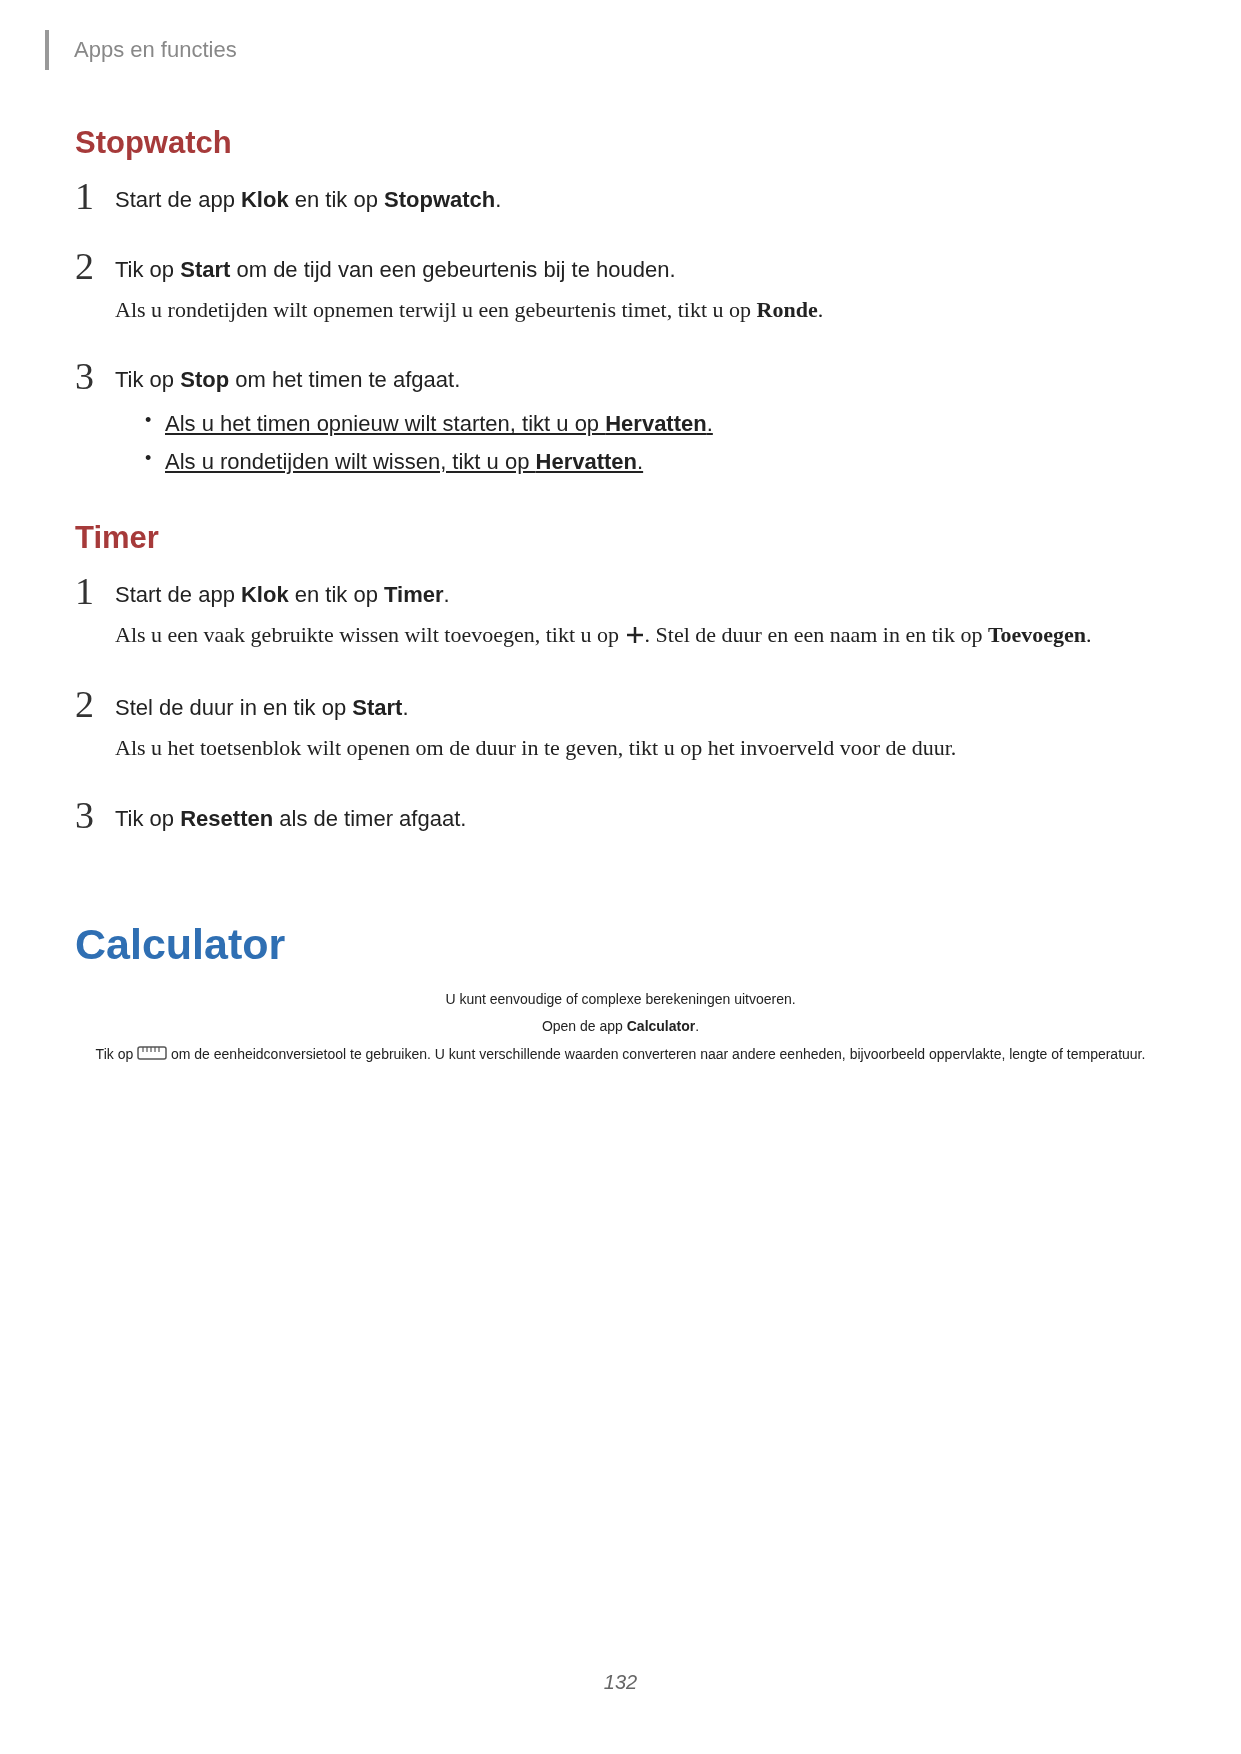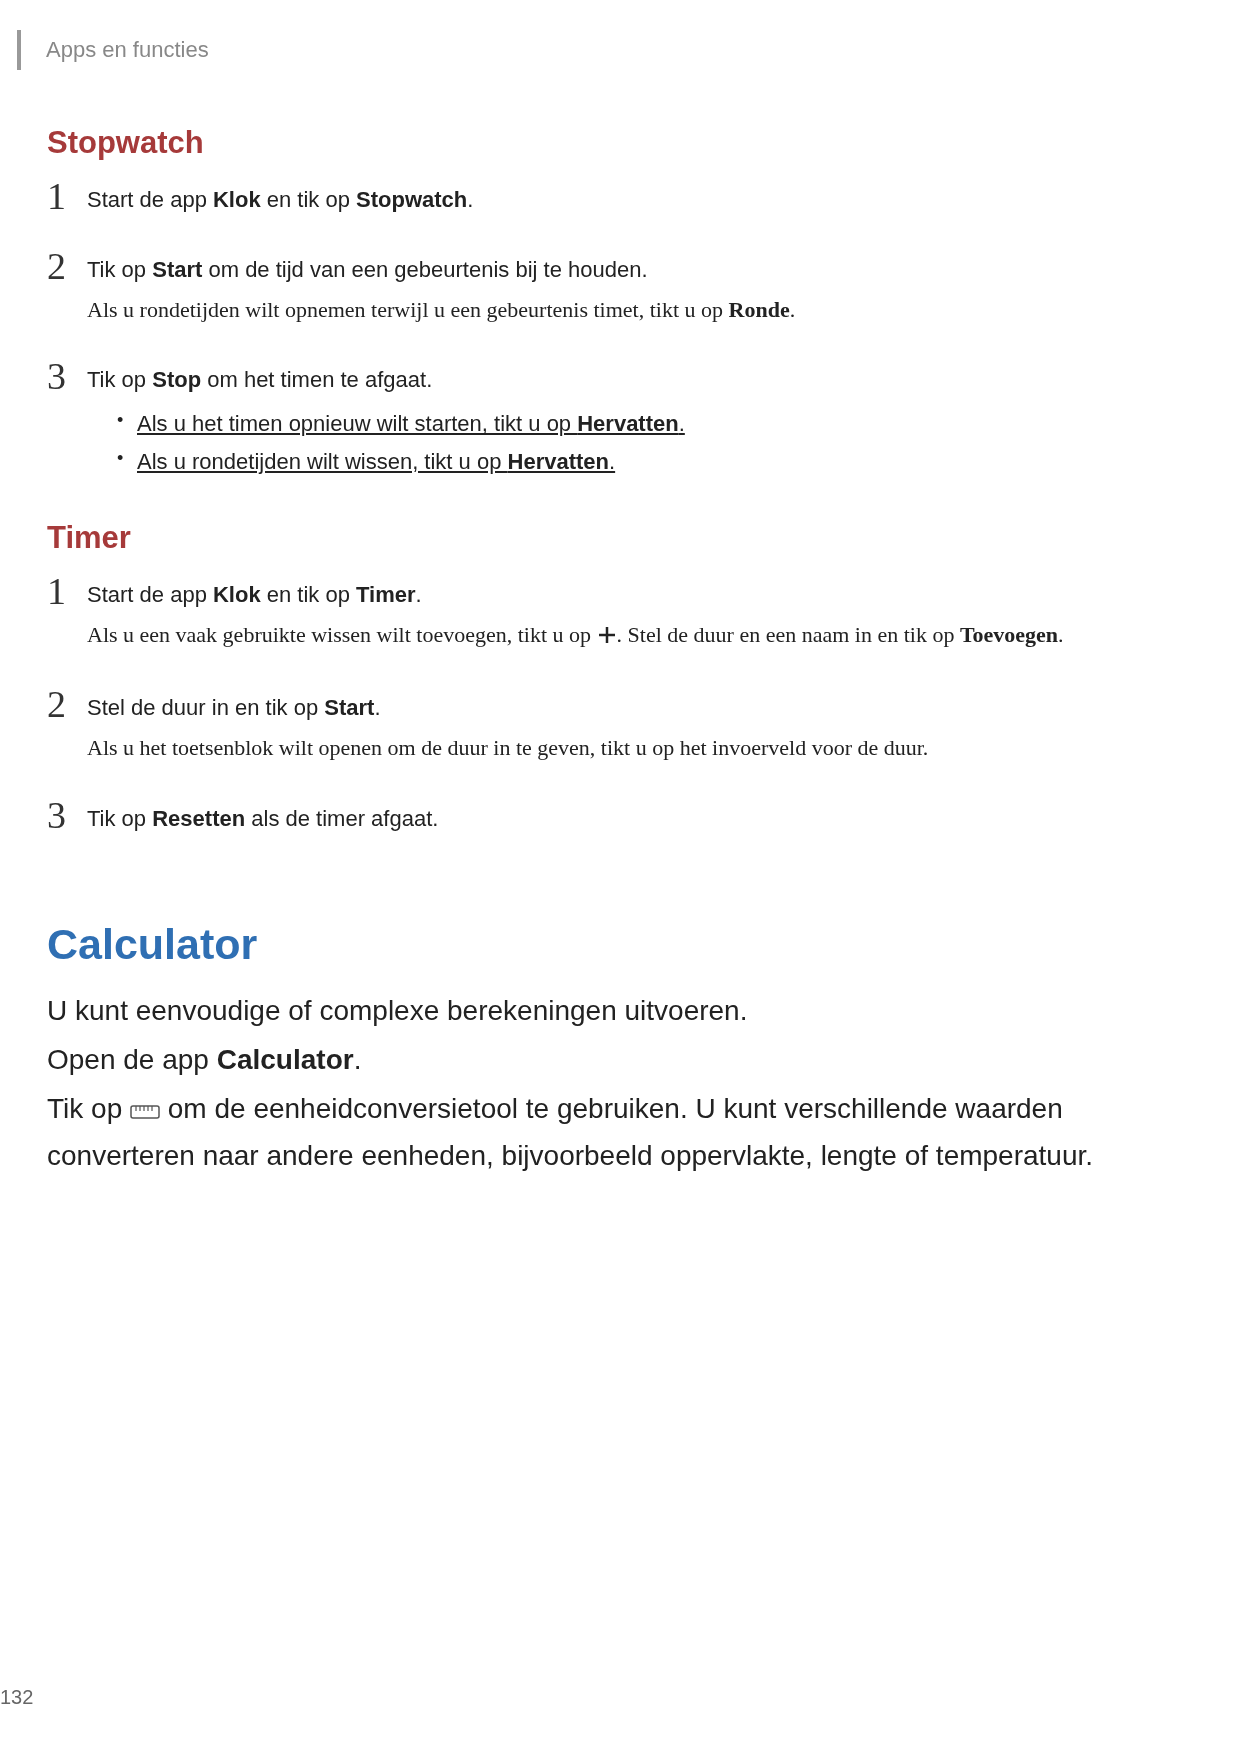--- a/index.html
+++ b/index.html
@@ -7,21 +7,21 @@
     padding: 0;
     font-family: -apple-system, BlinkMacSystemFont, "Segoe UI", Arial, sans-serif;
     background: #fff;
     color: #222;
     width: 1241px;
     height: 1754px;
     position: relative;
     box-sizing: border-box;
   }
   .page {
-    padding: 30px 75px 0 47px;
+    padding: 30px 75px 0 75px;
     box-sizing: border-box;
   }
   .header-row {
     display: flex;
     align-items: center;
     margin-left: -30px;
     color: #888;
     font-size: 22px;
     margin-bottom: 55px;
   }
@@ -83,37 +83,39 @@
     padding-left: 20px;
     text-decoration: underline;
   }
   .bullets li::before {
     content: "•";
     position: absolute;
     left: 0;
     font-size: 18px;
   }
   .para {
-    font-size: 28px;
+    font-size: 14px;
     line-height: 1.55;
     margin: 0 0 6px 0;
+    text-align: center;
   }
   b { font-weight: 700; }
   .inline-icon {
     display: inline-block;
     vertical-align: -3px;
   }
   .page-number {
     position: absolute;
-    bottom: 45px;
+    bottom: 60px;
     left: 0;
     right: 0;
-    text-align: left;
+    text-align: center;
     font-size: 20px;
     color: #666;
+    font-style: italic;
   }
 </style>
 </head>
 <body>
 
 <div class="page">
 
   <div class="header-row">
     <div class="header-bar"></div>
     <span>Apps en functies</span>

